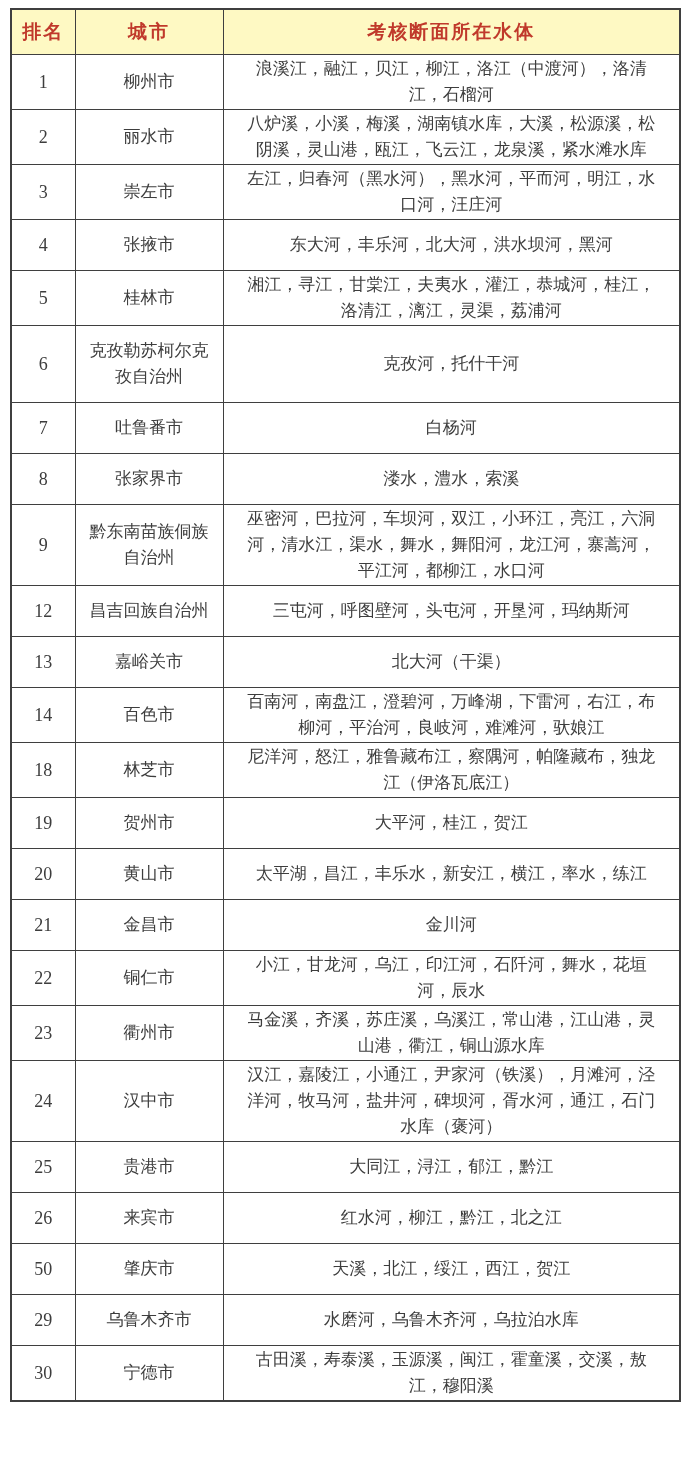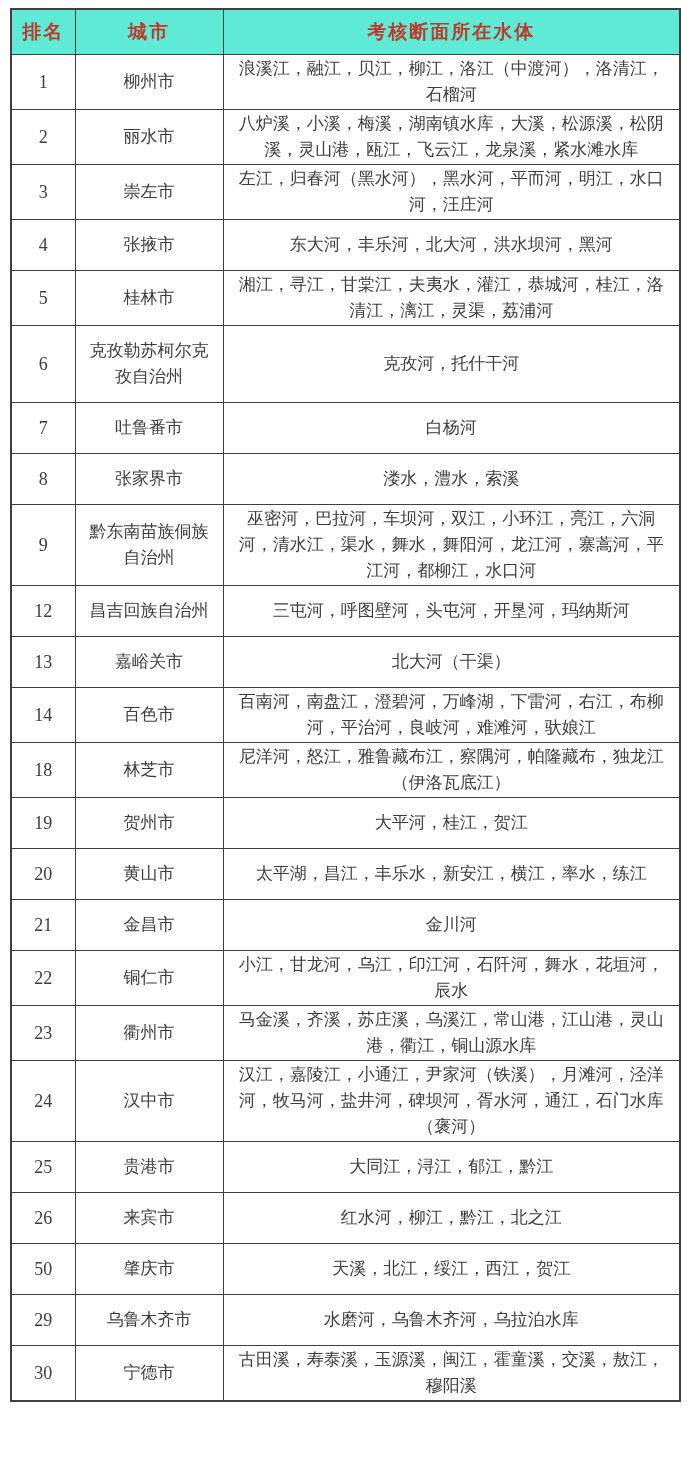--- a/index.html
+++ b/index.html
@@ -23,21 +23,21 @@
     border-collapse: collapse;
     table-layout: fixed;
   }
   table.ranking, table.ranking th, table.ranking td {
     border: 1px solid #3f3f3f;
   }
   table.ranking {
     border: 2px solid #3f3f3f;
   }
   th.hdr {
-    background: #5eead4;
+    background: #fef9c3;
     color: #c0392b;
     font-size: 19px;
     font-weight: bold;
     height: 42px;
     text-align: center;
     vertical-align: middle;
     letter-spacing: 2px;
     border-color: #1b5e86;
     border-top-color: #3f3f3f;
   }
@@ -53,21 +53,21 @@
     padding: 1px 4px;
   }
   td.rank-cell {
     font-family: "Liberation Serif", "DejaVu Serif", serif;
     font-size: 18px;
   }
   td.city-cell {
     padding: 12px 14px;
   }
   td.waters-cell {
-    padding: 1px 8px;
+    padding: 1px 16px;
   }
 </style>
 </head>
 <body>
 
 <div class="page">
   <table class="ranking">
     <colgroup>
       <col class="c-rank">
       <col class="c-city">

